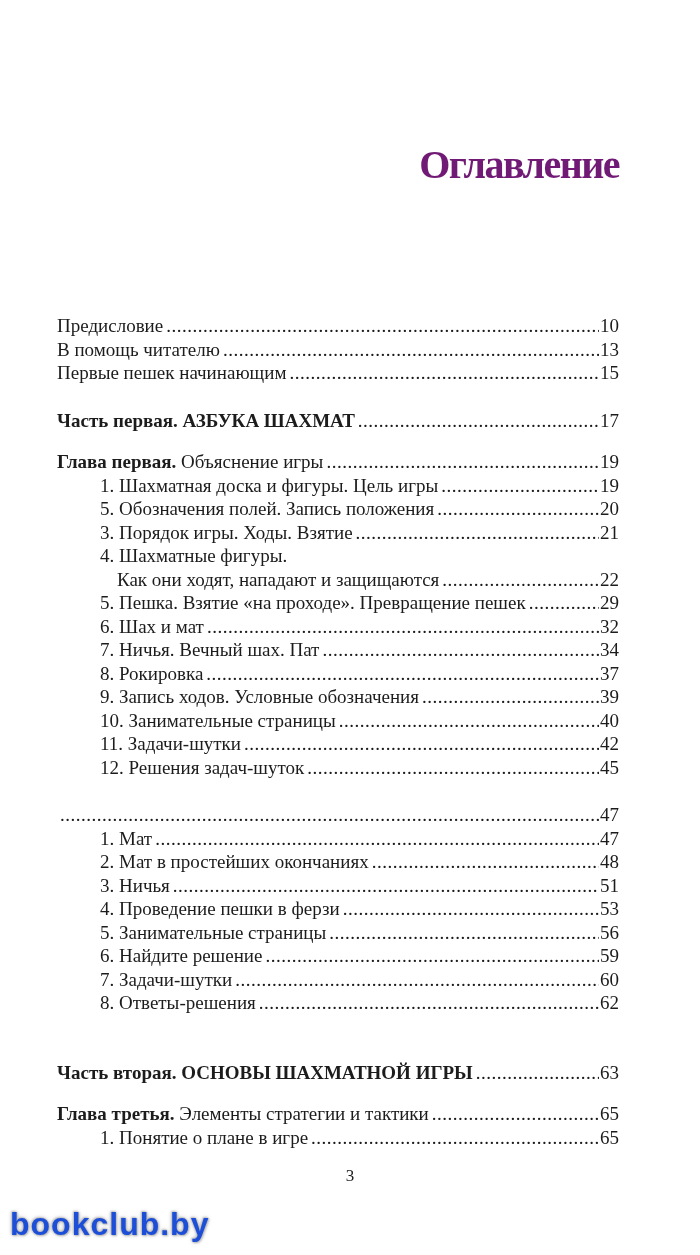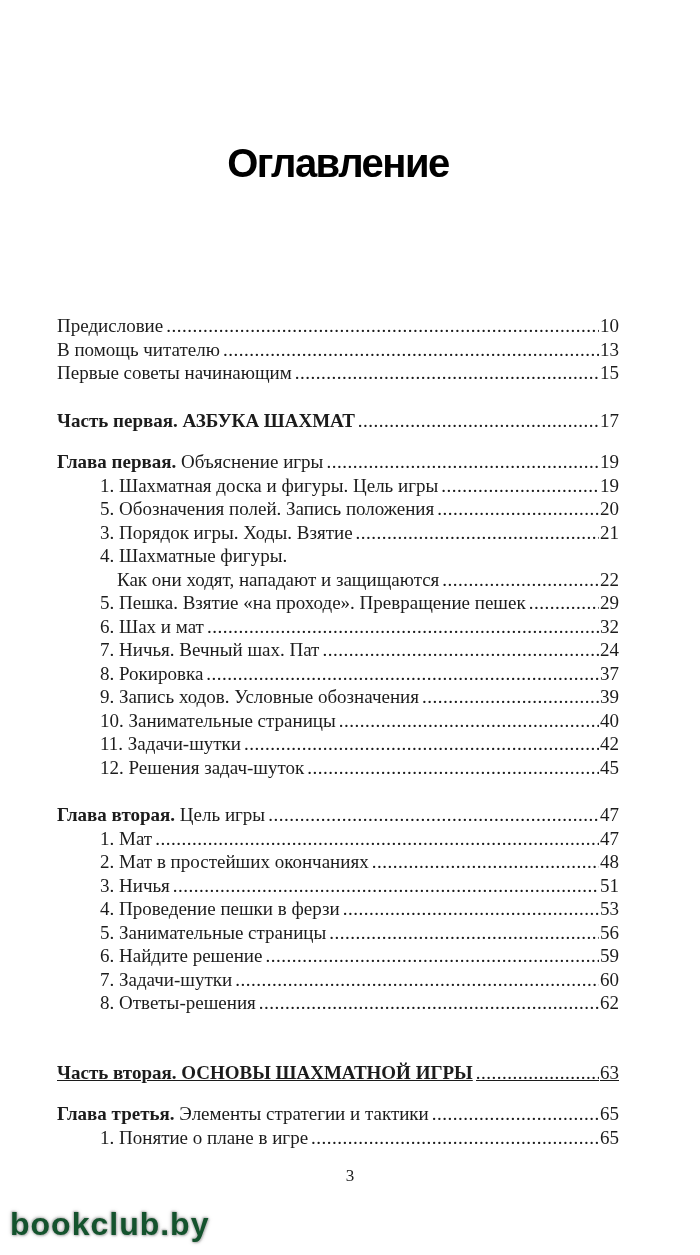--- a/index.html
+++ b/index.html
@@ -14,26 +14,26 @@
     background: #ffffff;
     overflow: hidden;
     font-family: "Liberation Serif", "DejaVu Serif", serif;
     color: #1c1c1c;
   }
   .title {
     position: absolute;
     top: 141px;
     left: 57px;
     width: 562px;
-    text-align: center;
-    font-family: Liberation Sans, sans-serif;
+    text-align: right;
+    font-family: Liberation Serif, serif;
     font-weight: 700;
     font-size: 40px;
     letter-spacing: -1.5px;
-    color: #000000;
+    color: #701a75;
   }
   .toc {
     position: absolute;
     top: 314px;
     left: 57px;
     width: 562px;
   }
   .row {
     display: flex;
     align-items: baseline;
@@ -49,60 +49,60 @@
     overflow: hidden;
     white-space: nowrap;
     margin: 0 1px 0 3px;
     letter-spacing: 0.5px;
   }
   .pg { flex: 0 0 auto; }
   .indent-1 { padding-left: 43px; }
   .indent-2 { padding-left: 60px; }
   .gap-1 { margin-top: 24px; }
   .gap-2 { margin-top: 18px; }
-  .gap-3 { margin-top: 46px; text-decoration: underline; }
+  .gap-3 { margin-top: 46px; }
   .folio {
     position: absolute;
     top: 1166px;
     left: 0;
     width: 700px;
     text-align: center;
     font-size: 17px;
     color: #222222;
   }
   .watermark {
     position: absolute;
     top: 1206px;
     left: 10px;
     font-family: "Liberation Sans", "DejaVu Sans", sans-serif;
     font-size: 32px;
     font-weight: 700;
     letter-spacing: 1px;
-    color: #14532d;
+    color: #1d4ed8;
     text-shadow: 0 0 2px #b0b0b0, 0 0 5px #c6c6c6, 1px 1px 2px #bdbdbd, -1px -1px 2px #cccccc;
   }
 </style>
 </head>
 <body>
 
 <div class="page">
   <div class="title">Оглавление</div>
   <div class="toc">
       <div class="row indent-0">
         <span class="label">Предисловие</span>
         <span class="dots">..................................................................................................................................</span>
         <span class="pg">10</span>
       </div>
       <div class="row indent-0">
         <span class="label">В помощь читателю</span>
         <span class="dots">..................................................................................................................................</span>
         <span class="pg">13</span>
       </div>
       <div class="row indent-0">
-        <span class="label">Первые советы начинающим</span>
+        <span class="label">Первые пешек начинающим</span>
         <span class="dots">..................................................................................................................................</span>
         <span class="pg">15</span>
       </div>
       <div class="row indent-0 gap-1">
         <span class="label"><b>Часть первая. АЗБУКА ШАХМАТ</b></span>
         <span class="dots">..................................................................................................................................</span>
         <span class="pg">17</span>
       </div>
       <div class="row indent-0 gap-2">
         <span class="label"><b>Глава первая.</b> Объяснение игры</span>
@@ -138,21 +138,21 @@
         <span class="pg">29</span>
       </div>
       <div class="row indent-1">
         <span class="label">6. Шах и мат</span>
         <span class="dots">..................................................................................................................................</span>
         <span class="pg">32</span>
       </div>
       <div class="row indent-1">
         <span class="label">7. Ничья. Вечный шах. Пат</span>
         <span class="dots">..................................................................................................................................</span>
-        <span class="pg">24</span>
+        <span class="pg">34</span>
       </div>
       <div class="row indent-1">
         <span class="label">8. Рокировка</span>
         <span class="dots">..................................................................................................................................</span>
         <span class="pg">37</span>
       </div>
       <div class="row indent-1">
         <span class="label">9. Запись ходов. Условные обозначения</span>
         <span class="dots">..................................................................................................................................</span>
         <span class="pg">39</span>
@@ -166,21 +166,20 @@
         <span class="label">11. Задачи-шутки</span>
         <span class="dots">..................................................................................................................................</span>
         <span class="pg">42</span>
       </div>
       <div class="row indent-1">
         <span class="label">12. Решения задач-шуток</span>
         <span class="dots">..................................................................................................................................</span>
         <span class="pg">45</span>
       </div>
       <div class="row indent-0 gap-1">
-        <span class="label"><b>Глава вторая.</b> Цель игры</span>
         <span class="dots">..................................................................................................................................</span>
         <span class="pg">47</span>
       </div>
       <div class="row indent-1">
         <span class="label">1. Мат</span>
         <span class="dots">..................................................................................................................................</span>
         <span class="pg">47</span>
       </div>
       <div class="row indent-1">
         <span class="label">2. Мат в простейших окончаниях</span>

